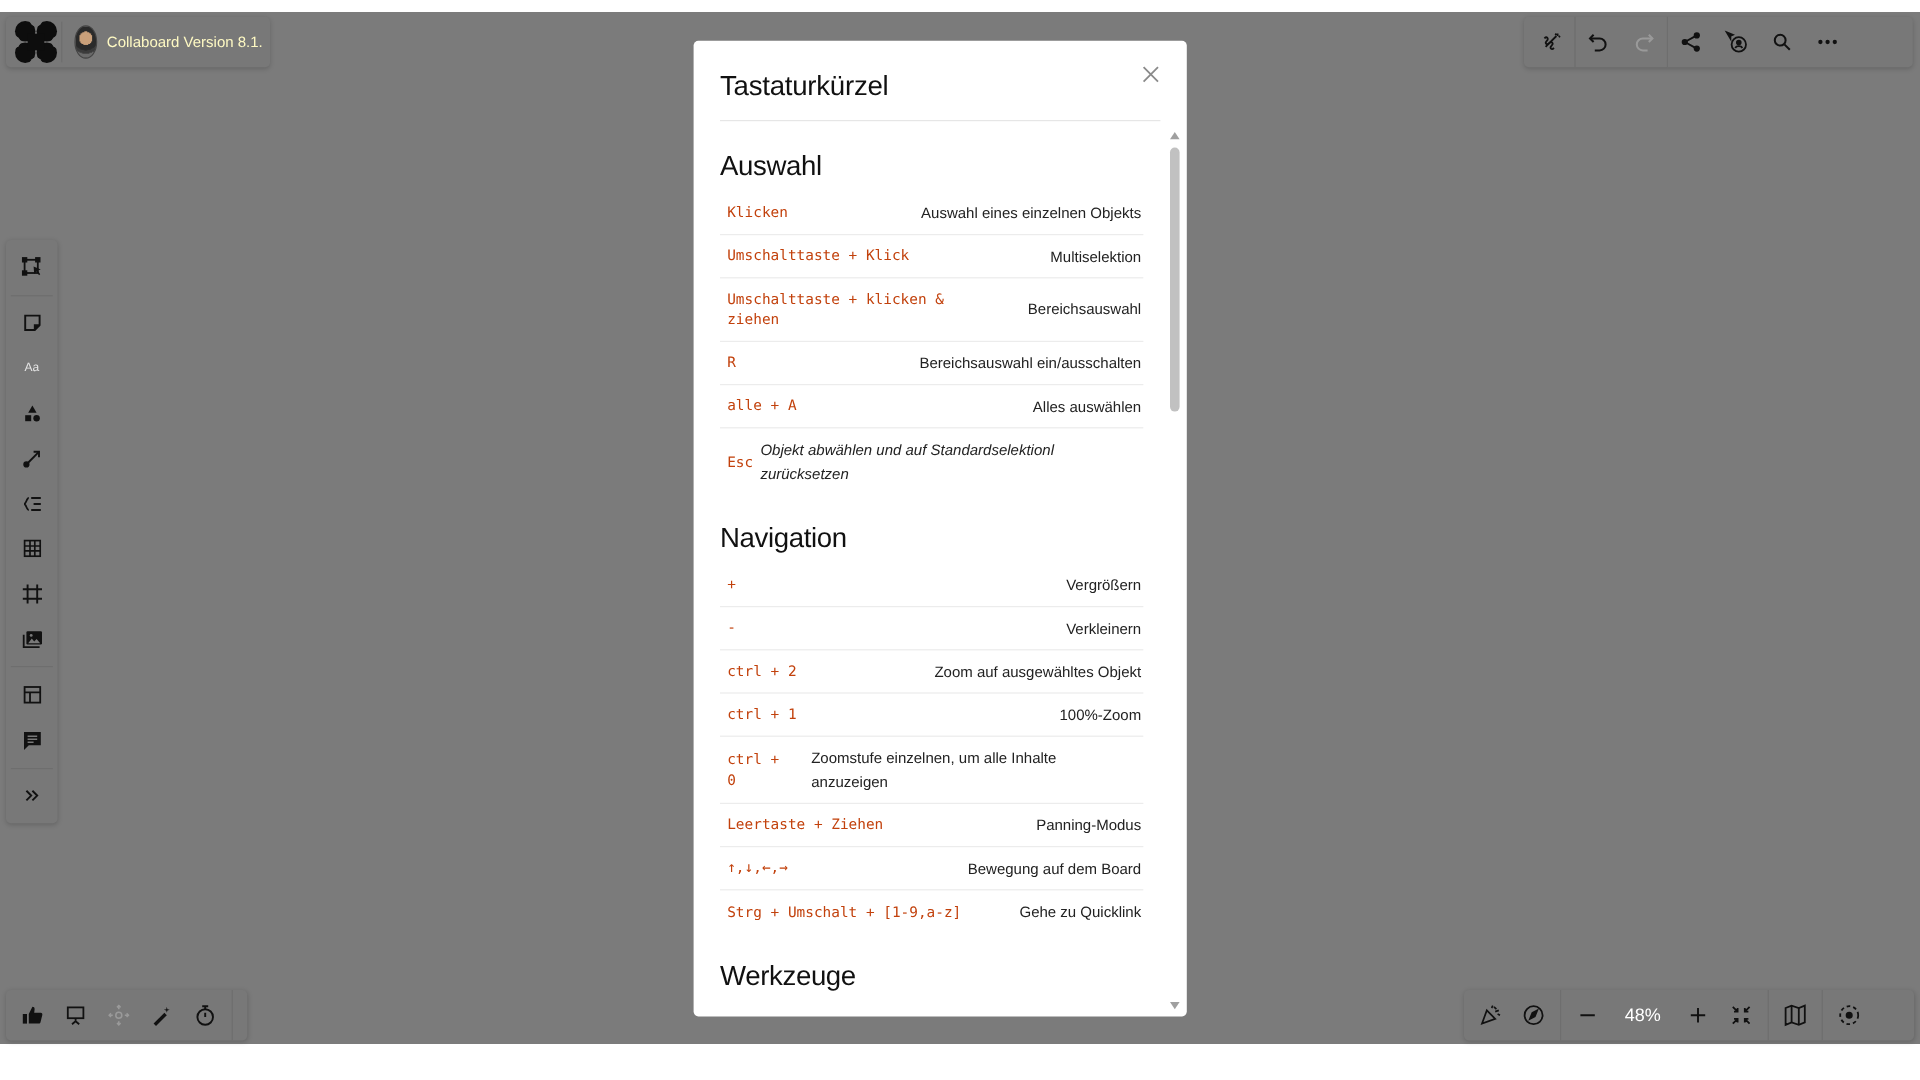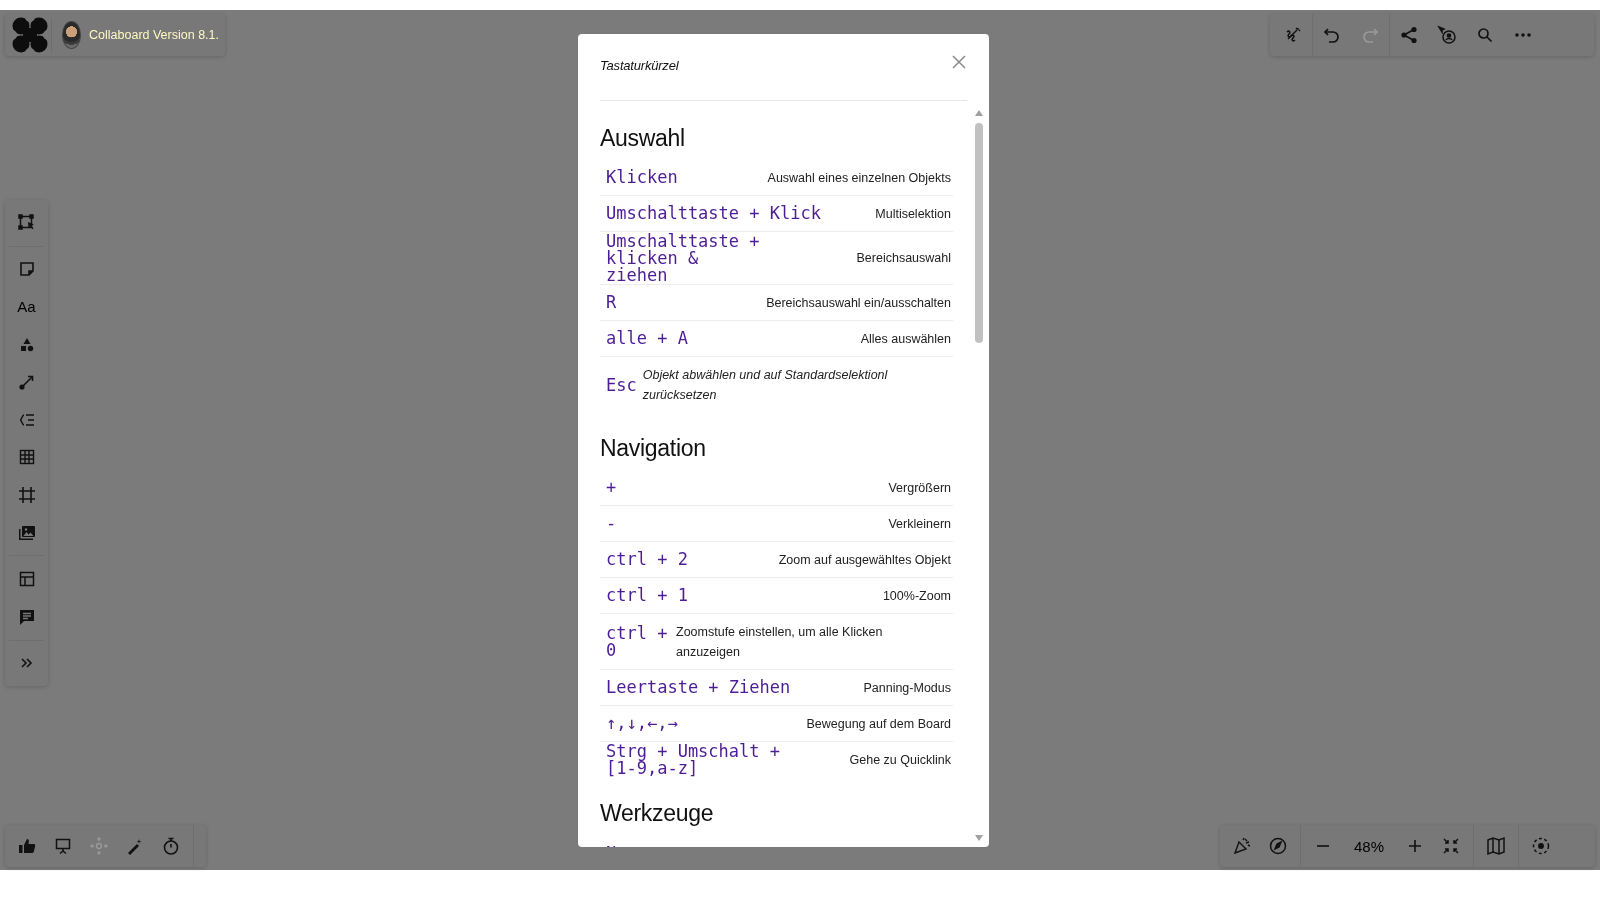--- a/index.html
+++ b/index.html
@@ -28,35 +28,35 @@
   .left-panel { left: 5px; top: 200px; width: 43px; height: 486px; flex-direction: column; padding: 4px 0; }
   .left-panel .icon-btn { width: 36px; height: 38px; }
 
   
   .bl-panel { left: 5px; top: 825px; width: 201px; height: 42px; padding: 0 4px; }
   .bl-panel .icon-btn { width: 36px; height: 36px; }
 
   
   .br-panel { left: 1220px; top: 825px; width: 375px; height: 42px; padding: 0 4px; }
   .br-panel .icon-btn { width: 36px; height: 36px; }
-  .zoom-val { font-size: 15px; color: #000000; width: 56px; text-align: center; }
+  .zoom-val { font-size: 15px; color: #ffffff; width: 56px; text-align: center; }
 
   
   .modal { position: absolute; left: 578px; top: 34px; width: 411px; height: 813px; background: #fff; border-radius: 4px; overflow: hidden; }
   .modal-header { position: absolute; left: 22px; right: 22px; top: 0; height: 67px; border-bottom: 1px solid #e6e6e6; }
-  .modal-title { position: absolute; left: 0; top: 24px; font-size: 13px; font-weight: 400; color: #111; letter-spacing: -0.2px; font-style: italic; }
+  .modal-title { position: absolute; left: 0; top: 24px; font-size: 23px; font-weight: 400; color: #111; letter-spacing: -0.2px; }
   .close-btn { position: absolute; right: -4px; top: 16px; width: 24px; height: 24px; cursor: pointer; }
   .modal-body { position: absolute; left: 22px; right: 36px; top: 67px; bottom: 0; overflow: hidden; }
   .section-title { font-size: 23px; font-weight: 400; color: #111; margin-top: 22px; margin-bottom: 8px; letter-spacing: -0.3px; }
   .section-title.first { margin-top: 24px; }
   .row { display: flex; justify-content: space-between; align-items: center; border-bottom: 1px solid #ececec; padding: 0 0 0 6px; min-height: 36px; }
   .row:last-child { border-bottom: none; }
   .row.tall { min-height: 53px; }
   .row.wrap { justify-content: flex-start; align-items: center; min-height: 56px; padding-top: 4px; padding-bottom: 4px; }
-  .key { font-family: "DejaVu Sans Mono", "Liberation Mono", monospace; font-size: 17px; color: #4c1d95; white-space: pre-wrap; line-height: 17px; }
+  .key { font-family: "DejaVu Sans Mono", "Liberation Mono", monospace; font-size: 12px; color: #c2410c; white-space: pre-wrap; line-height: 17px; }
   .desc { font-size: 12.5px; color: #222; text-align: center; white-space: nowrap; padding-right: 2px; margin-left: 45px; }
   .row.wrap .desc { text-align: left; white-space: normal; line-height: 20px; margin-left: 6px; }
   .row.wrap .key.narrow { width: 56px; }
   .scrollbar { position: absolute; right: 4px; top: 76px; width: 12px; bottom: 6px; }
   .scroll-up { position:absolute; left:2px; top:0; width:0; height:0; border-left:4px solid transparent; border-right:4px solid transparent; border-bottom:6px solid #a0a0a0; }
   .scroll-down { position:absolute; left:2px; bottom:0; width:0; height:0; border-left:4px solid transparent; border-right:4px solid transparent; border-top:6px solid #a0a0a0; }
   .scroll-thumb { position:absolute; left:2px; top:13px; width:8px; height:220px; background:#c1c1c1; border-radius:4px; }
 </style>
 </head>
 <body>
@@ -150,21 +150,21 @@
       </svg>
   </div>
   <div class="divider-h"></div>
   <div class="icon-btn">
     <svg width="18" height="18" viewBox="0 0 18 18" fill="none" stroke="#111" stroke-width="1.6">
         <path d="M3 3h12v8l-4 4H3z"></path>
         <path d="M11 15v-4h4" fill="#111"></path>
       </svg>
   </div>
   <div class="icon-btn">
-    <span style="font-size:15px;color:#000000;">Aa</span>
+    <span style="font-size:10px;color:#e5e5e5;">Aa</span>
   </div>
   <div class="icon-btn">
     <svg width="18" height="18" viewBox="0 0 18 18" fill="#111">
         <path d="M9 2l3.5 6h-7z"></path>
         <rect x="3" y="10" width="5" height="5"></rect>
         <circle cx="12.5" cy="12.5" r="2.7"></circle>
       </svg>
   </div>
   <div class="icon-btn">
     <svg width="18" height="18" viewBox="0 0 18 18" fill="none" stroke="#111" stroke-width="1.6">
@@ -355,21 +355,21 @@
           <span class="key">ctrl + 2</span>
           <span class="desc">Zoom auf ausgewähltes Objekt</span>
         </div>
       <div class="row">
           <span class="key">ctrl + 1</span>
           <span class="desc">100%-Zoom</span>
         </div>
       <div class="row wrap">
           <span class="key narrow" style="width:64px;">ctrl +
 0</span>
-          <span class="desc" style="margin-left:6px;max-width:230px;">Zoomstufe einstellen, um alle Klicken anzuzeigen</span>
+          <span class="desc" style="margin-left:6px;max-width:230px;">Zoomstufe einzelnen, um alle Inhalte anzuzeigen</span>
         </div>
       <div class="row">
           <span class="key">Leertaste + Ziehen</span>
           <span class="desc">Panning-Modus</span>
         </div>
       <div class="row">
           <span class="key">↑,↓,←,→</span>
           <span class="desc">Bewegung auf dem Board</span>
         </div>
       <div class="row">

